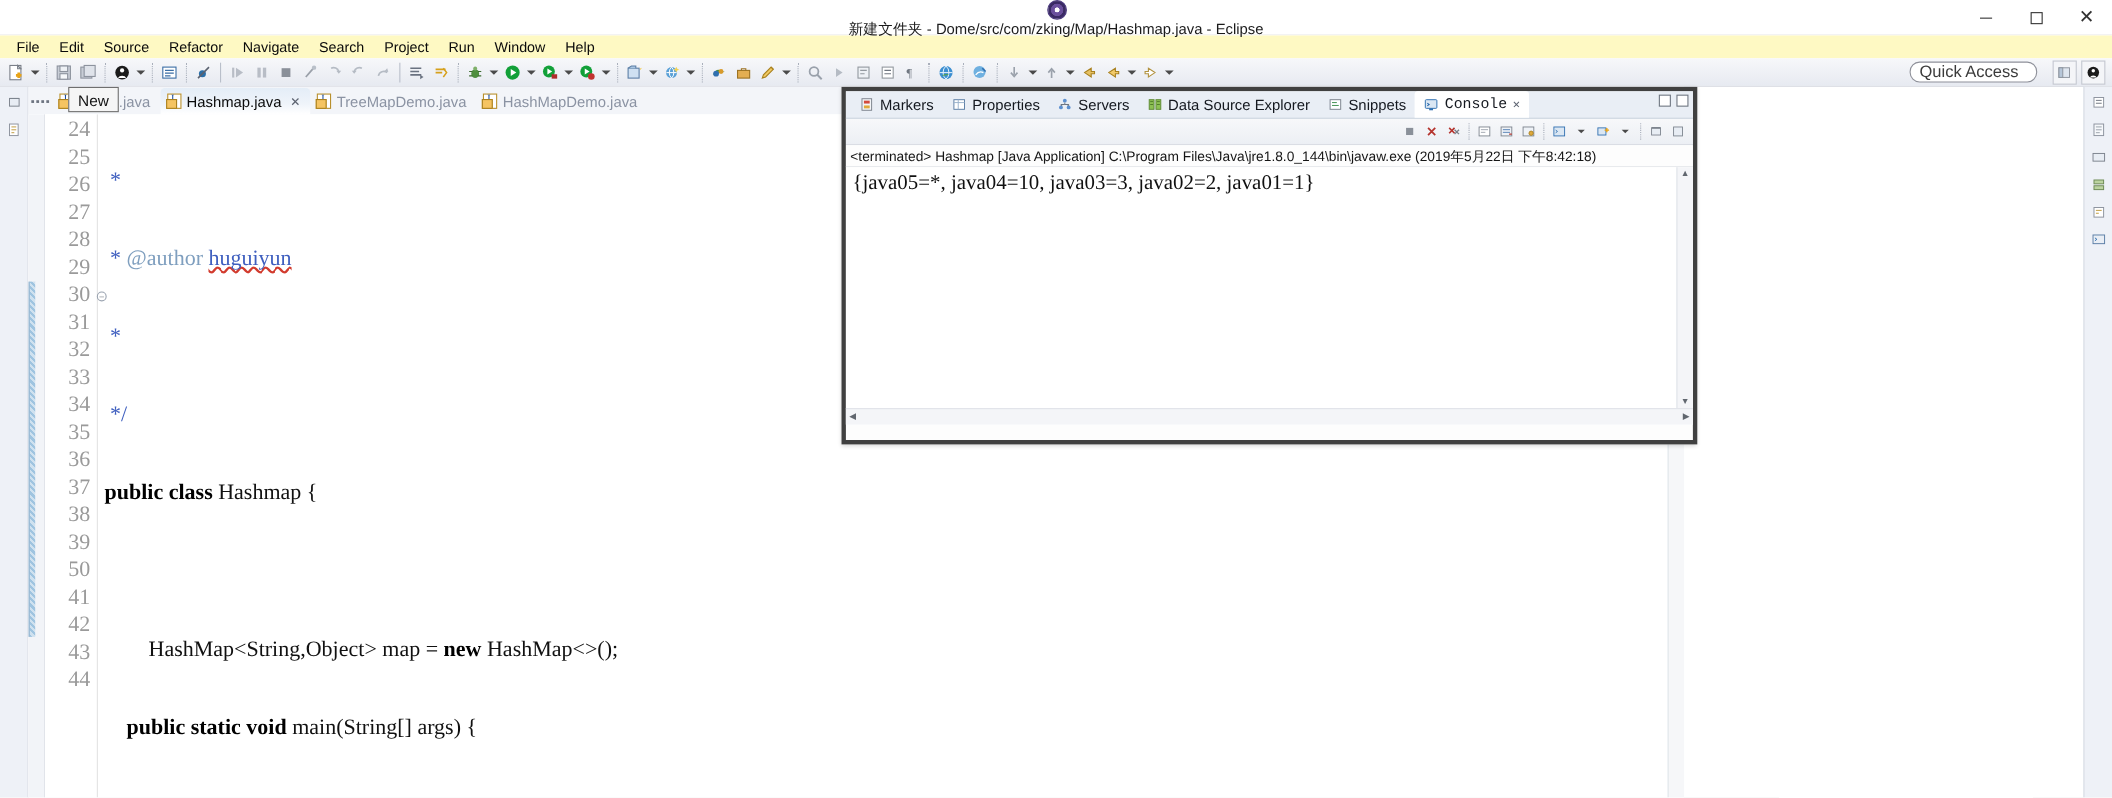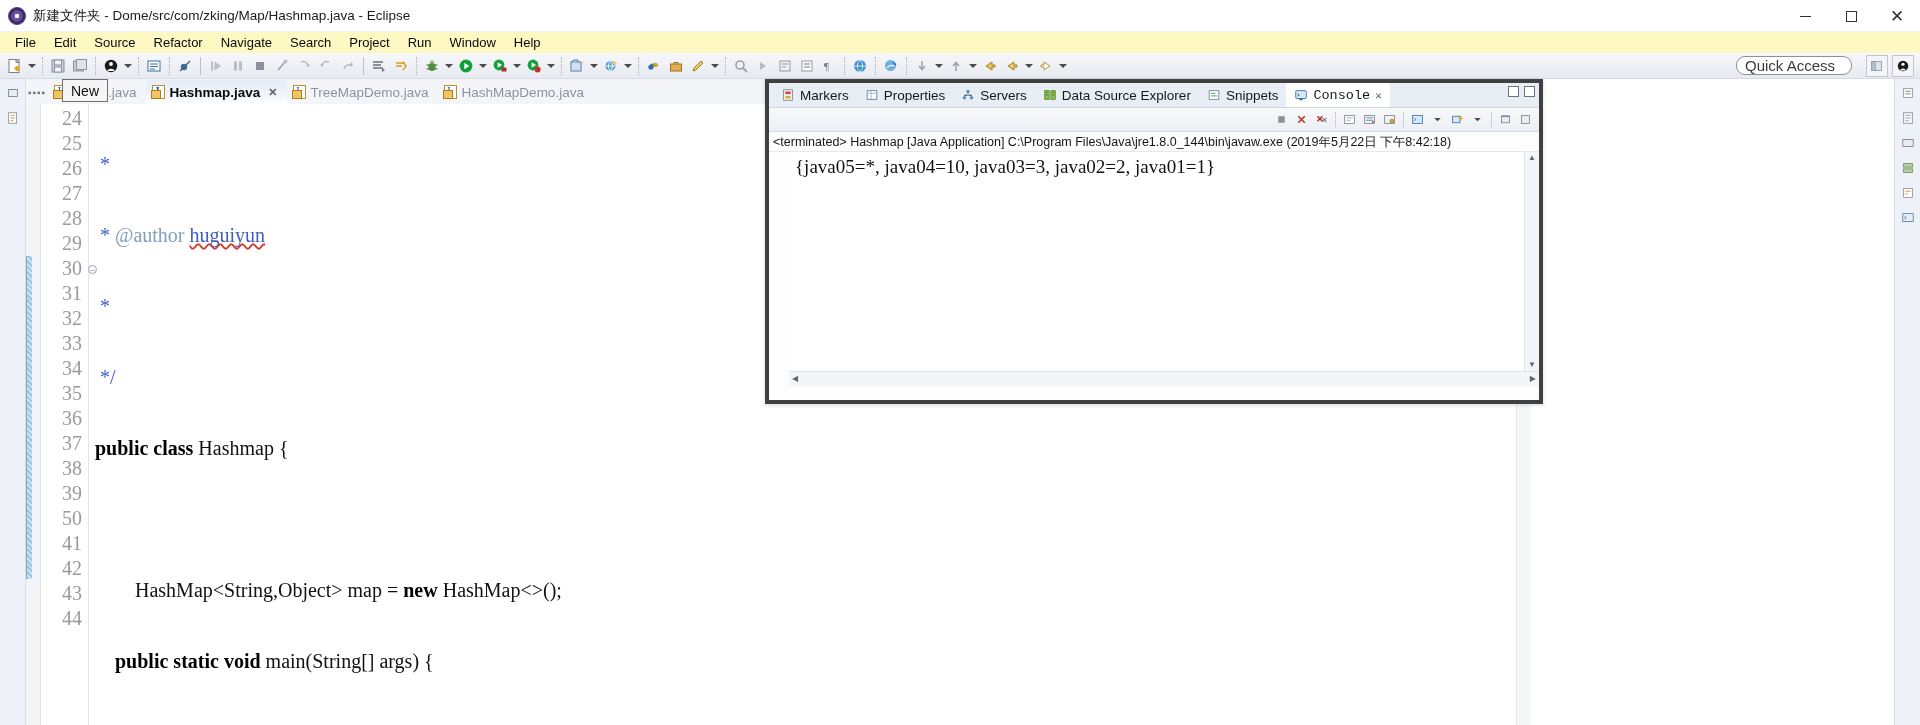--- a/index.html
+++ b/index.html
@@ -7,21 +7,21 @@
     width: 1920px; height: 725px;
     font-family: "Liberation Sans", sans-serif;
     background: #f0f0f0;
     overflow: hidden;
   }
   .app { position: relative; width: 1920px; height: 725px; background: #ffffff; }
 
   
   .titlebar {
     height: 32px; background: #ffffff; display: flex; align-items: center;
-    border-bottom: 1px solid #f2f2f2; position: relative;
+    border-bottom: 1px solid #f2f2f2; position: relative; flex-direction: column;
   }
   .app-icon {
     width: 18px; height: 18px; margin-left: 8px; margin-right: 7px;
     border-radius: 50%;
     background: radial-gradient(circle at 50% 50%, #ffffff 0 18%, #6a4f9c 22% 48%, #3a2a63 52% 72%, #8d78bb 76% 100%);
     border: 1px solid #4b3a7e;
     flex: none;
   }
   .title-text { font-size: 13.5px; color: #1b1b1b; white-space: nowrap; }
   .win-buttons { position: absolute; right: 0; top: 0; height: 32px; display: flex; }
@@ -98,21 +98,21 @@
     width: 22px; height: 24px; display: flex; align-items: center; justify-content: center;
     color: #6d7480; font-size: 10px; letter-spacing: 1px;
   }
   .tab {
     height: 24px; display: flex; align-items: center; padding: 0 9px 0 6px;
     font-size: 13.5px; color: #8b93a3; white-space: nowrap; gap: 5px;
     border-top-left-radius: 4px; border-top-right-radius: 4px;
   }
   .tab.active {
     background: linear-gradient(to bottom, #e4edf7 0%, #eff4fa 60%, #ffffff 100%);
-    color: #0b0b0b; font-weight: 700; align-items: center;
+    color: #0b0b0b; font-weight: 400; align-items: center;
   }
   .tab .close-x { font-size: 11px; color: #5c6370; margin-left: 3px; }
   .jfile-icon {
     width: 13px; height: 14px; background: #fff; border: 1px solid #b8902e; position: relative; flex: none;
   }
   .jfile-icon::before {
     content: "J"; position: absolute; left: 2px; top: -1px; font-size: 10px;
     color: #1a4b9b; font-family: "Liberation Serif", serif;
   }
   .jfile-icon::after {
@@ -189,21 +189,21 @@
     padding-right: 4px; gap: 1px;
   }
   .ct-btn { width: 19px; height: 19px; display: flex; align-items: center; justify-content: center; }
   .ct-sep { width: 1px; height: 15px; border-left: 1px dotted #a9afbb; margin: 0 3px; }
 
   .console-info {
     height: 20px; font-size: 12.5px; color: #151515; padding: 2px 0 0 4px;
     background: #fdfdfd; white-space: nowrap; overflow: hidden;
     border-bottom: 1px solid #e6e8ec;
   }
-  .console-out-wrap { position: relative; height: 234px; background: #fff; margin-left: 20px; }
+  .console-out-wrap { position: relative; height: 234px; background: #fff; }
   .console-out {
     position: absolute; left: 0; top: 0; right: 15px; bottom: 15px;
     font-family: "Liberation Serif", serif; font-size: 19px; color: #111;
     padding: 4px 6px; white-space: pre; overflow: hidden;
   }
   .console-vscroll {
     position: absolute; right: 0; top: 0; width: 15px; bottom: 15px;
     background: #f4f5f8; border-left: 1px solid #e0e3e8;
     display: flex; flex-direction: column; justify-content: space-between; align-items: center;
   }

